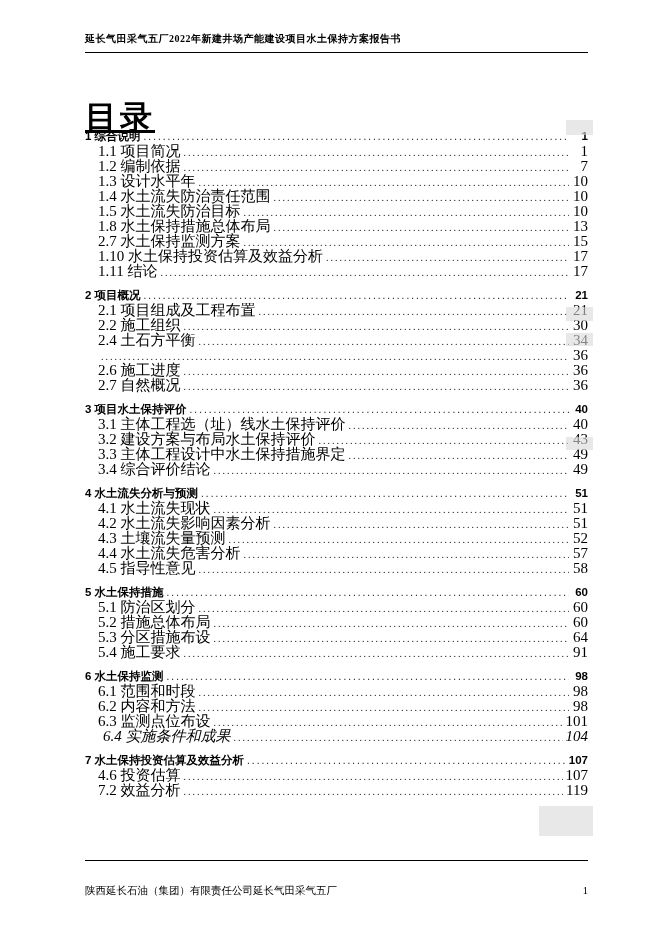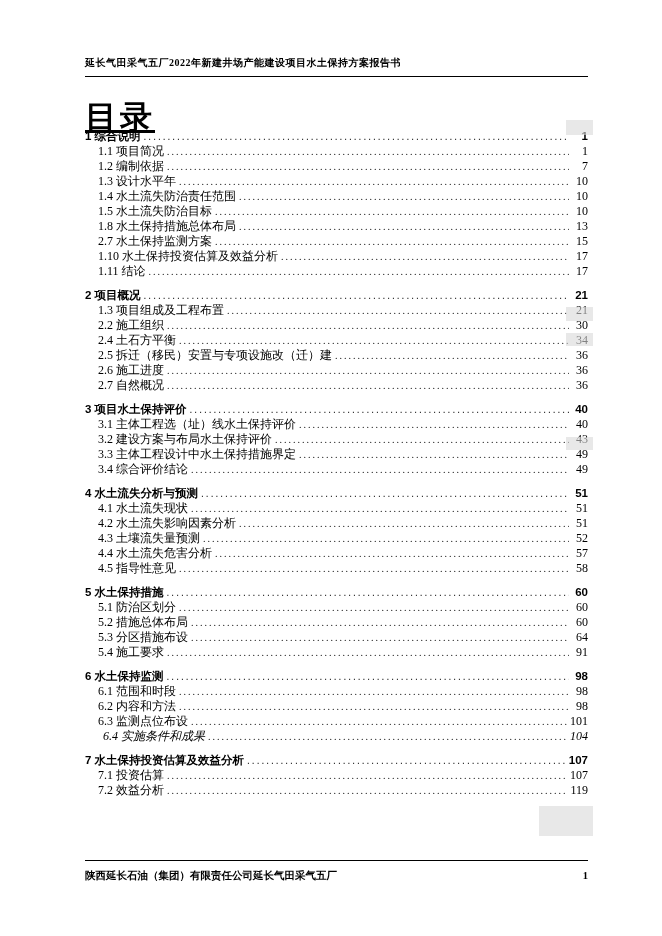--- a/index.html
+++ b/index.html
@@ -9,21 +9,21 @@
     width: 662px;
     height: 936px;
     background: #ffffff;
     color: #000;
     font-family: "Liberation Serif", "DejaVu Serif", serif;
     overflow: hidden;
   }
   .header {
     position: absolute;
     left: 85px;
-    top: 56px;
+    top: 32px;
     width: 503px;
     font-size: 10px;
     font-weight: bold;
     letter-spacing: 0.5px;
     padding-bottom: 6px;
     border-bottom: 1.3px solid #000;
     white-space: nowrap;
   }
   .toc-title {
     position: absolute;
@@ -69,38 +69,38 @@
     text-align: right;
   }
   .chapter {
     font-family: "Liberation Sans", "DejaVu Sans", sans-serif;
     font-weight: bold;
     font-size: 11.5px;
     margin-top: 9px;
     align-items: flex-end;
   }
   .item {
-    font-size: 12px;
+    font-size: 15px;
     padding-left: 13px;
     justify-content: center;
   }
   .item.italic { padding-left: 18px; }
   .item.italic .lbl, .item.italic .pg { font-style: italic; }
   .footer {
     position: absolute;
     left: 85px;
     top: 860px;
     width: 503px;
     border-top: 1.3px solid #000;
-    padding-top: 8px;
+    padding-top: 23px;
     display: flex;
     justify-content: space-between;
     align-items: baseline;
     font-size: 10.5px;
-    font-weight: bold;
+    font-weight: normal;
   }
   .artifact {
     position: absolute;
     background: #d9d9d9;
     opacity: 0.6;
     z-index: 2;
   }
 </style>
 </head>
 <body>
@@ -165,36 +165,35 @@
       <span class="leader"></span>
       <span class="pg">17</span>
     </div>
 
     <div class="row chapter">
       <span class="lbl">2 项目概况</span>
       <span class="leader"></span>
       <span class="pg">21</span>
     </div>
     <div class="row item">
-      <span class="lbl">1.3 项目组成及工程布置</span>
+      <span class="lbl">2.1 项目组成及工程布置</span>
       <span class="leader"></span>
       <span class="pg">21</span>
     </div>
     <div class="row item">
       <span class="lbl">2.2 施工组织</span>
       <span class="leader"></span>
       <span class="pg">30</span>
     </div>
     <div class="row item">
       <span class="lbl">2.4 土石方平衡</span>
       <span class="leader"></span>
       <span class="pg">34</span>
     </div>
     <div class="row item">
-      <span class="lbl">2.5 拆迁（移民）安置与专项设施改（迁）建</span>
       <span class="leader"></span>
       <span class="pg">36</span>
     </div>
     <div class="row item">
       <span class="lbl">2.6 施工进度</span>
       <span class="leader"></span>
       <span class="pg">36</span>
     </div>
     <div class="row item">
       <span class="lbl">2.7 自然概况</span>
@@ -310,21 +309,21 @@
       <span class="leader"></span>
       <span class="pg">104</span>
     </div>
 
     <div class="row chapter">
       <span class="lbl">7 水土保持投资估算及效益分析</span>
       <span class="leader"></span>
       <span class="pg">107</span>
     </div>
     <div class="row item">
-      <span class="lbl">7.1 投资估算</span>
+      <span class="lbl">4.6 投资估算</span>
       <span class="leader"></span>
       <span class="pg">107</span>
     </div>
     <div class="row item">
       <span class="lbl">7.2 效益分析</span>
       <span class="leader"></span>
       <span class="pg">119</span>
     </div>
 
   </div>

